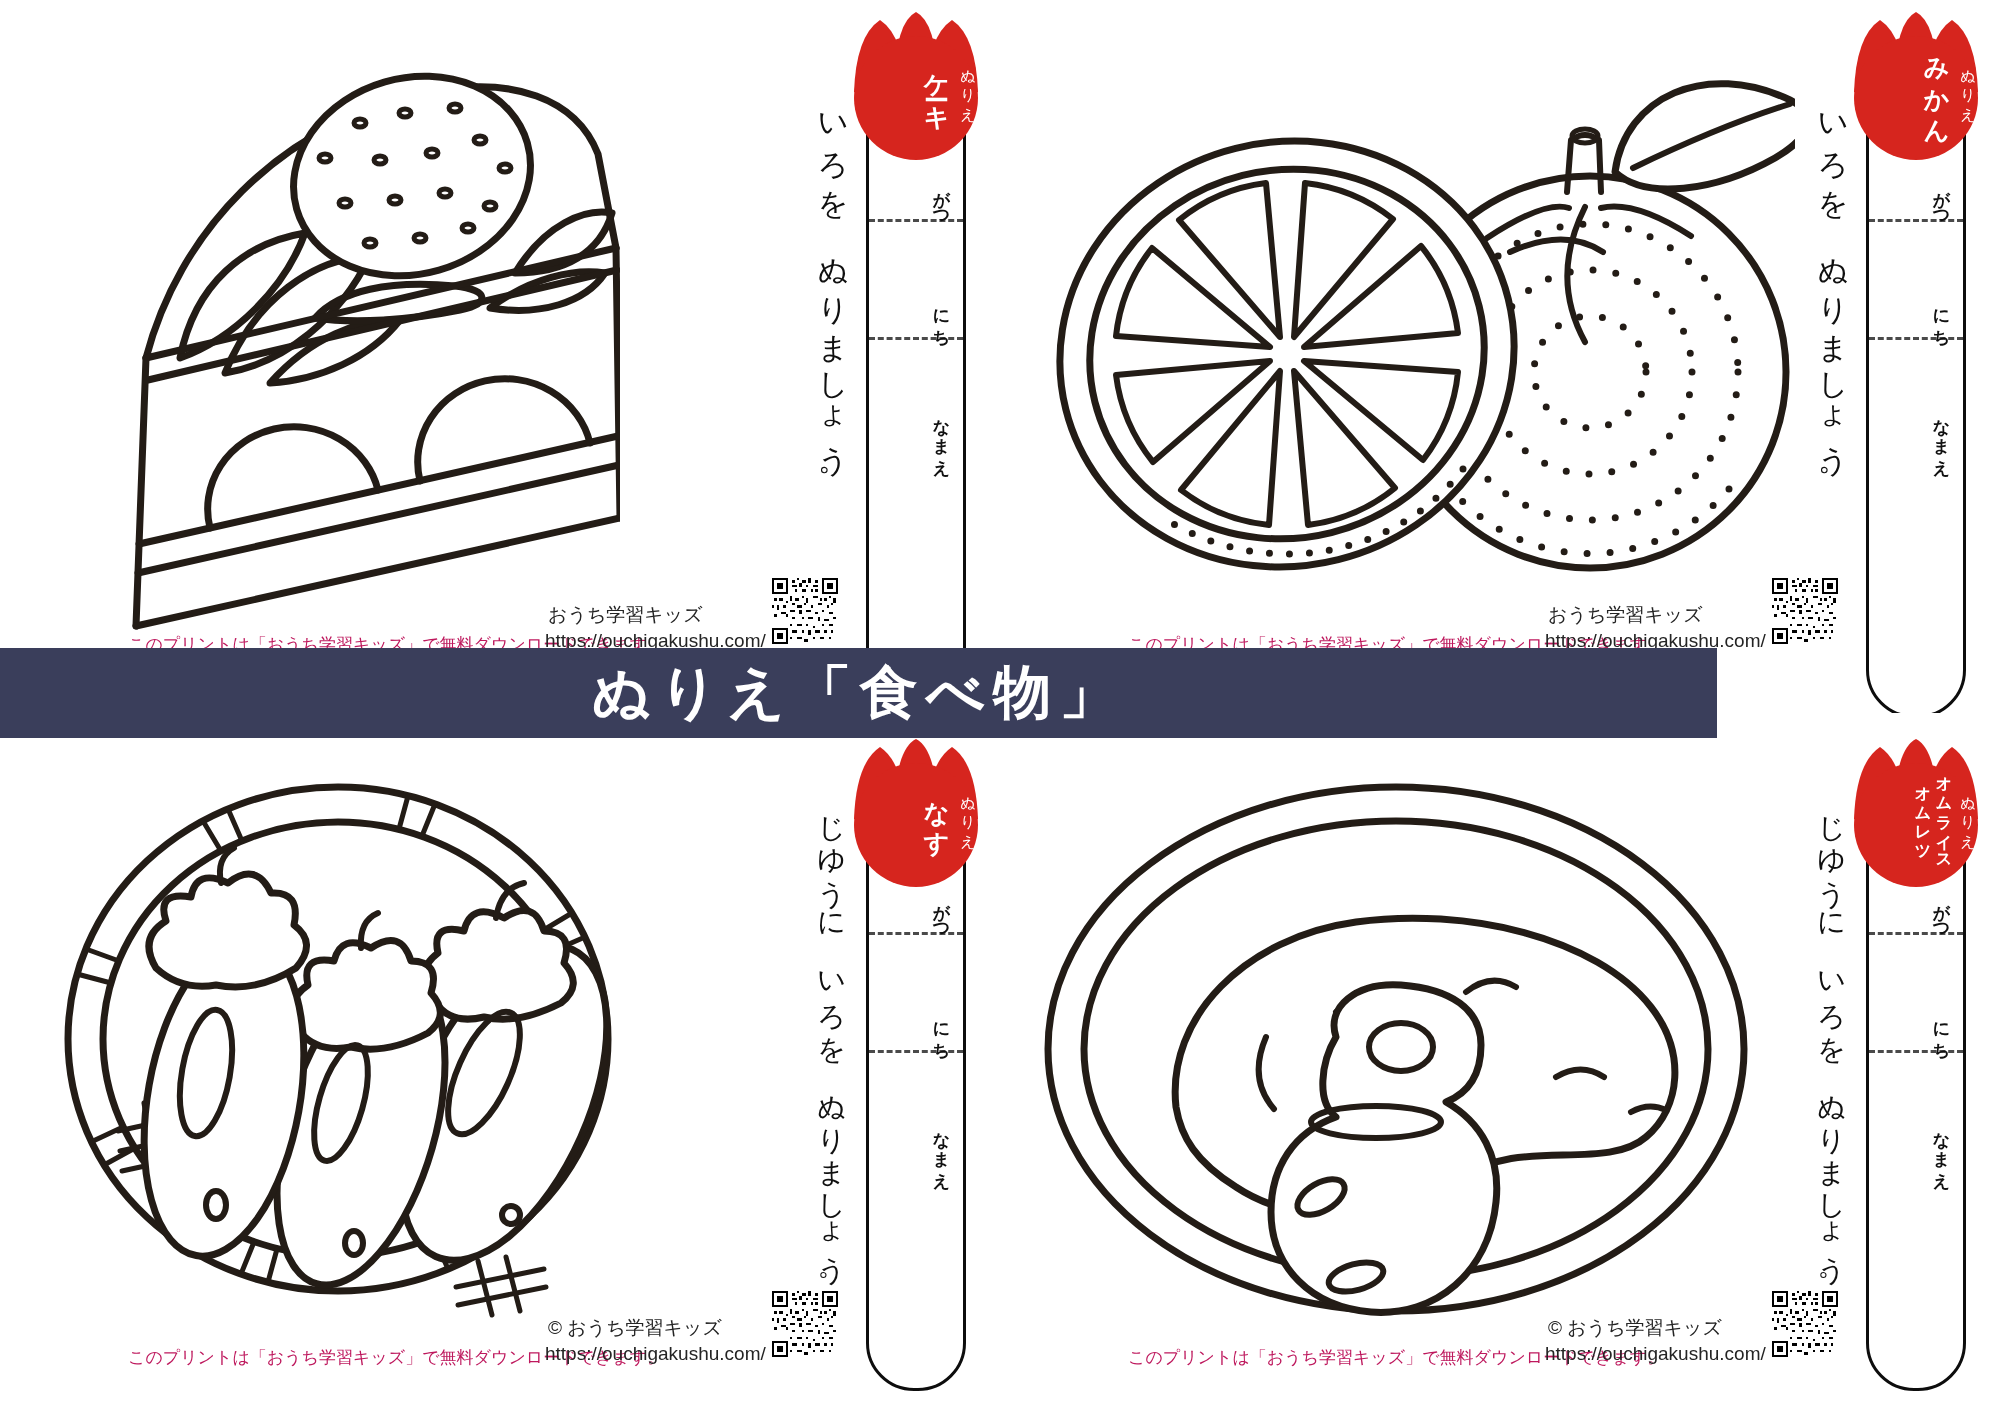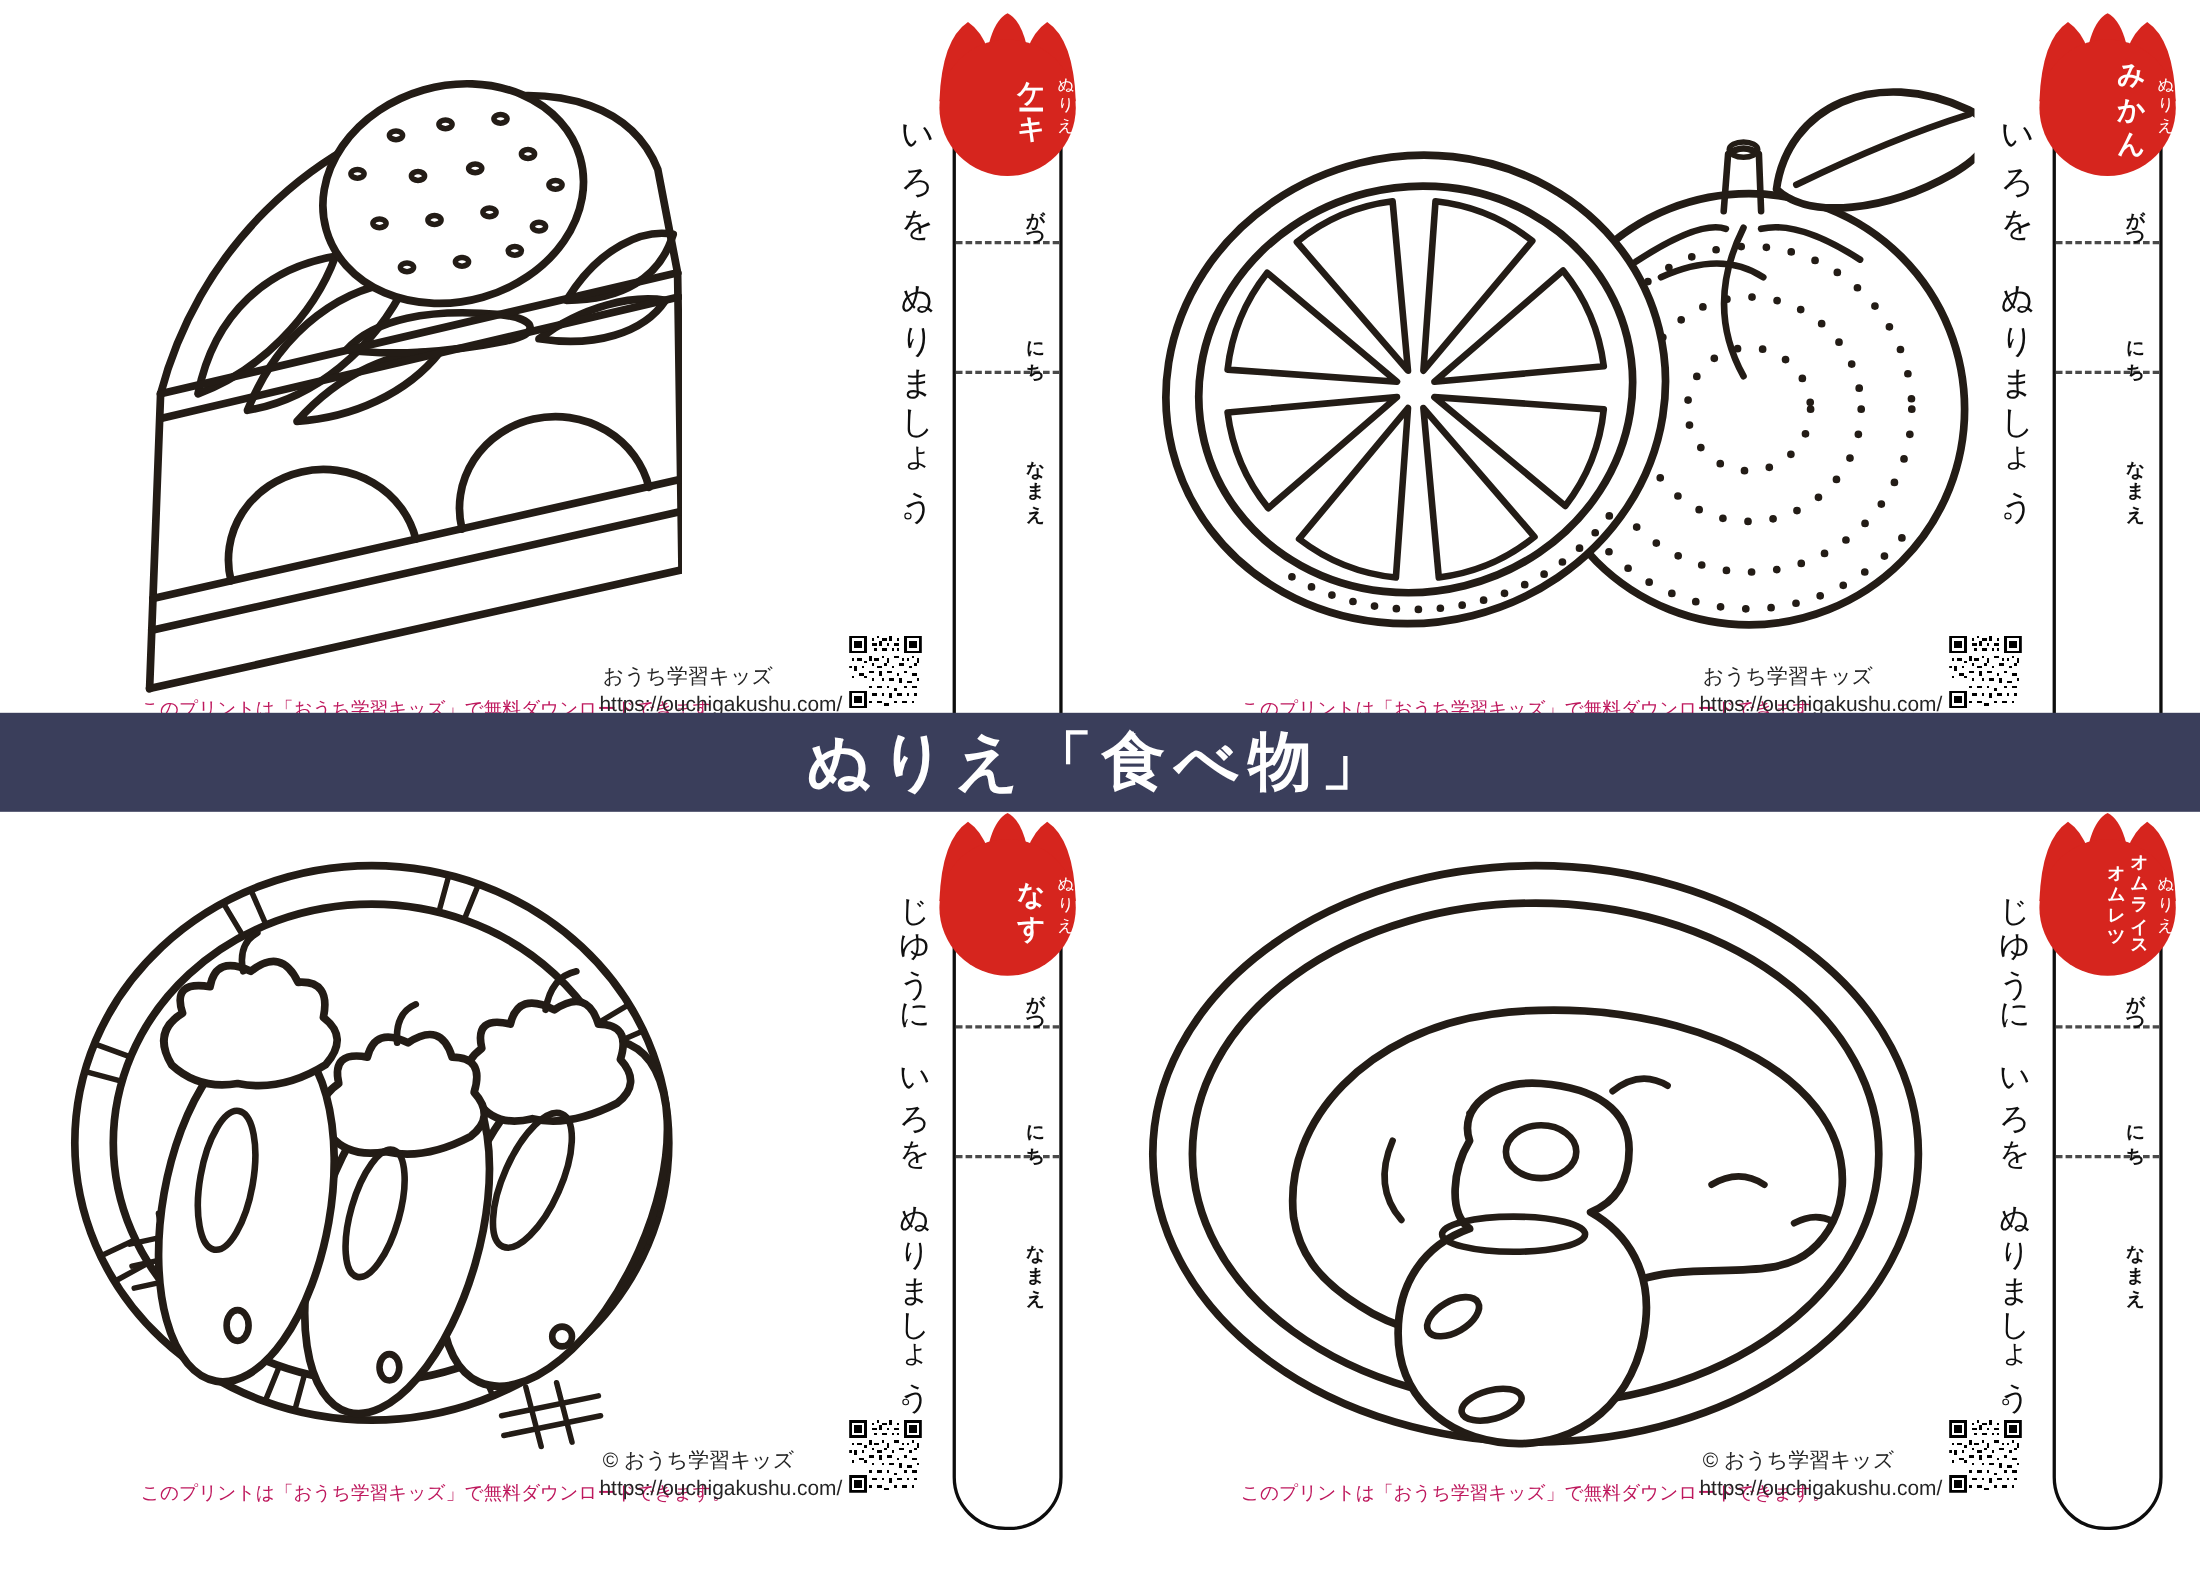--- a/index.html
+++ b/index.html
@@ -34,21 +34,21 @@
   .badge-text span{display:block;}
   .btop{font-size:15px;letter-spacing:1px;margin-left:4px;}
   .bname{font-size:25px;letter-spacing:2px;font-weight:bold;}
   .sheet-omu-mod .bname{font-size:16px;letter-spacing:1px;}
   
   .note{position:absolute;left:128px;top:633px;font-size:17px;color:#be185d;}
   .credit{position:absolute;left:548px;top:602px;font-size:19px;color:#242424;text-align:center;}
   .url{position:absolute;left:545px;top:630px;font-size:19px;color:#242424;}
   .qr{position:absolute;left:772px;top:578px;width:66px;height:66px;}
   
-  .banner{position:absolute;left:0;top:648px;width:2000px;height:90px;background:#3a3e5b;
+  .banner{position:absolute;left:0;top:648px;width:1717px;height:90px;background:#3a3e5b;
     z-index:10;display:flex;align-items:center;justify-content:center;}
   .banner-title{color:#ffffff;font-size:58px;font-weight:800;letter-spacing:8px;margin:0;}
 </style>
 </head>
 <body>
 
 <svg width="0" height="0" style="position:absolute" aria-hidden="true">
   <defs>
     <g id="tulip" fill="#d6251e">
       <path d="M8,82 Q10,26 34,10 Q58,26 60,82 Z"></path>

